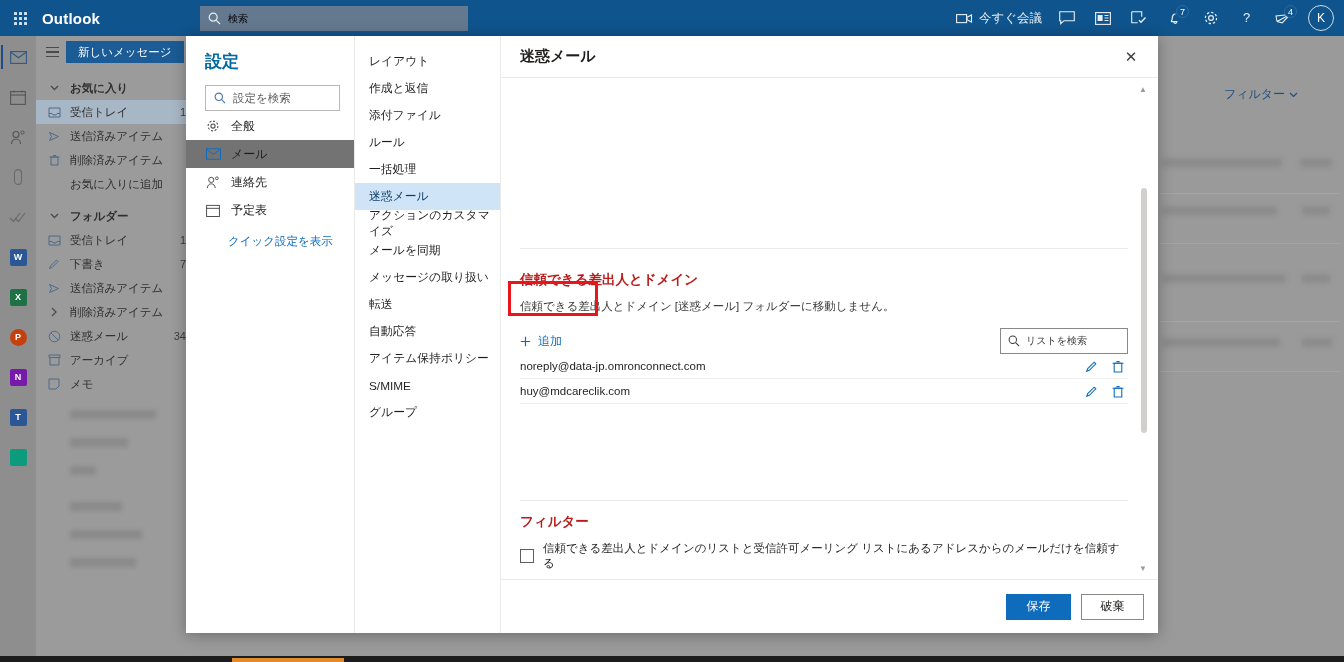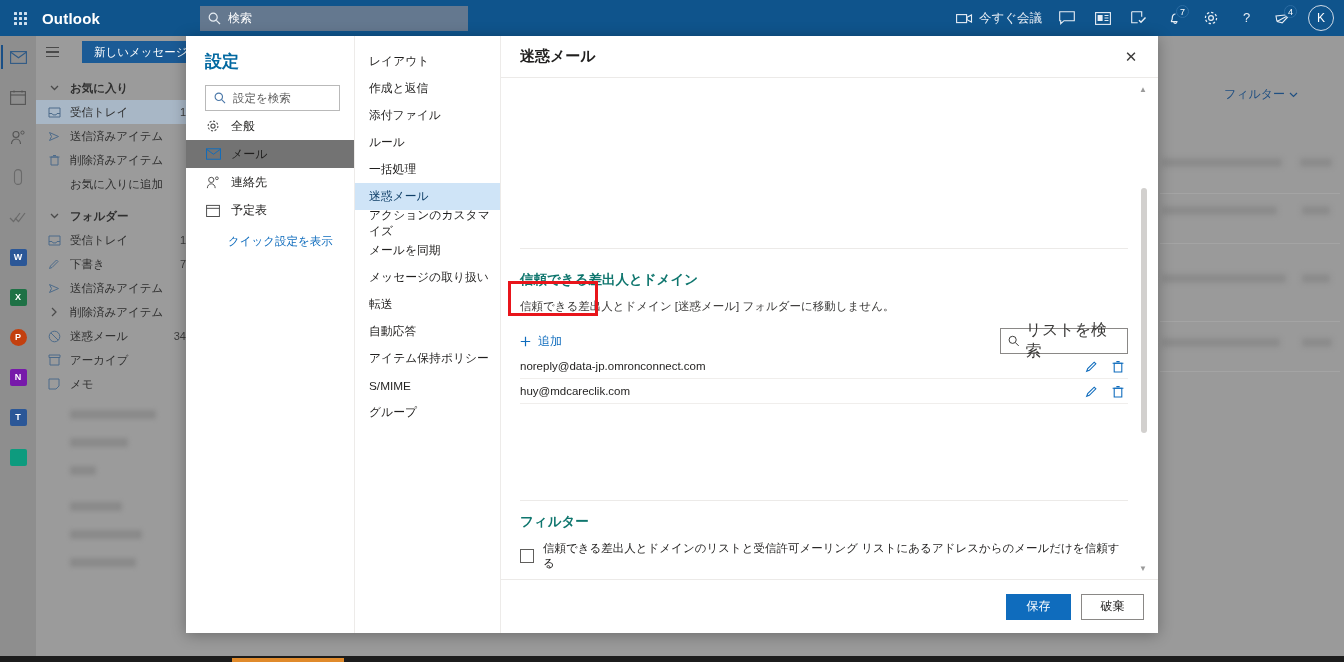--- a/index.html
+++ b/index.html
@@ -17,21 +17,21 @@
     background: #0f548c; display: flex; align-items: center;
   }
   .waffle { width: 40px; height: 36px; display: flex; align-items: center; justify-content: center; }
   .waffle-grid { display: grid; grid-template-columns: repeat(3,3px); grid-template-rows: repeat(3,3px); gap: 2px; }
   .waffle-grid i { display: block; width: 3px; height: 3px; background: #cfe0ef; border-radius: 0.5px; }
   .brand { color: #fff; font-size: 15px; font-weight: 600; letter-spacing: .2px; margin-left: 2px; }
   .ow-search {
     position: absolute; left: 200px; top: 6px; width: 268px; height: 25px;
     background: #64788f; display: flex; align-items: center; padding: 0 8px; gap: 7px;
   }
-  .ow-search .ph { color: #ffffff; font-size: 12px; }
+  .ow-search .ph { color: #000000; font-size: 10px; }
   .topright { position: absolute; right: 4px; top: 0; height: 36px; display: flex; align-items: center; gap: 2px; }
   .tr-item { height: 36px; min-width: 34px; padding: 0 6px; display: flex; align-items: center; justify-content: center;
              color: #e8eef5; font-size: 12.5px; gap: 6px; position: relative; }
   .badge {
     position: absolute; top: 5px; right: 3px; min-width: 13px; height: 13px; padding: 0 2px;
     background: #0f548c; color: #ffffff; border-radius: 7px; font-size: 9px;
     display: flex; align-items: center; justify-content: center; border: 1px solid #2b6ca3;
   }
   .avatar-circle {
     width: 26px; height: 26px; border-radius: 50%; border: 1px solid #cfdbe7;
@@ -47,21 +47,21 @@
   .rail-item.active::before {
     content: ''; position: absolute; left: 0; top: 3px; width: 2px; height: 24px; background: #1a4f86;
   }
   .appsq { width: 17px; height: 17px; border-radius: 2px; color: #fff; font-size: 9px; font-weight: 700;
            display: flex; align-items: center; justify-content: center; }
 
   
   .folderpane {
     position: absolute; left: 36px; top: 36px; width: 164px; height: 626px; background: #9b9b9b;
   }
-  .fp-head { display: flex; align-items: center; height: 32px; padding-left: 6px; gap: 20px; }
+  .fp-head { display: flex; align-items: center; height: 32px; padding-left: 6px; gap: 4px; }
   .hamb { width: 20px; display: flex; flex-direction: column; gap: 3px; align-items: center; }
   .hamb i { display: block; width: 13px; height: 1.5px; background: #4a4a4a; }
   .newmsg-btn {
     background: #1b5b96; color: #fff; font-size: 11.5px; height: 22px; padding: 0 12px;
     display: flex; align-items: center; justify-content: center;
   }
   .fp-group { margin-top: 8px; }
   .fp-row {
     height: 24px; display: flex; align-items: center; padding-left: 10px; gap: 8px;
     font-size: 11.5px; color: #3d3d3d; position: relative;
@@ -124,27 +124,27 @@
     justify-content: center; color: #9a9a9a; font-size: 8px;
   }
   .scroll-up { top: 4px; } .scroll-dn { bottom: 4px; }
   .scroll-track { position: absolute; right: 11px; top: 20px; bottom: 20px; width: 6px; }
   .scroll-thumb { position: absolute; top: 90px; height: 245px; width: 6px; background: #d2d0ce; border-radius: 3px; }
 
   .cut-link { text-align: center; padding-top: 2px; }
   .cut-link span { display: inline-block; color: #0f6cbd; font-size: 12px; height: 7px; overflow: hidden; }
   .sect-divider { border-top: 1px solid #eceae8; margin-top: 8px; }
 
-  .sect-title { font-size: 13.5px; font-weight: 700; color: #0f766e; margin-top: 22px; }
+  .sect-title { font-size: 13.5px; font-weight: 700; color: #b91c1c; margin-top: 22px; }
   .sect-desc { font-size: 11.5px; color: #3b3a39; margin-top: 10px; }
 
   .add-row { margin-top: 14px; height: 26px; display: flex; align-items: center; justify-content: space-between; }
   .add-btn { color: #0f6cbd; font-size: 12px; display: flex; align-items: center; gap: 7px; }
   .list-search { width: 128px; height: 26px; border: 1px solid #8a8886; display: flex; align-items: center; gap: 6px; padding: 0 7px; }
-  .list-search .ph { font-size: 16px; color: #3b3a39; }
+  .list-search .ph { font-size: 10px; color: #3b3a39; }
 
   .addr-row {
     height: 25px; display: flex; align-items: center; justify-content: space-between;
     border-bottom: 1px solid #f0eeec; font-size: 11.5px; color: #201f1e;
   }
   .addr-actions { display: flex; gap: 14px; align-items: center; padding-right: 4px; }
   .ico-btn { color: #0f6cbd; display: flex; align-items: center; }
 
   .filter-sect-divider { border-top: 1px solid #eceae8; margin-top: 96px; }
   .cb-row { display: flex; align-items: center; gap: 9px; margin-top: 10px; }

